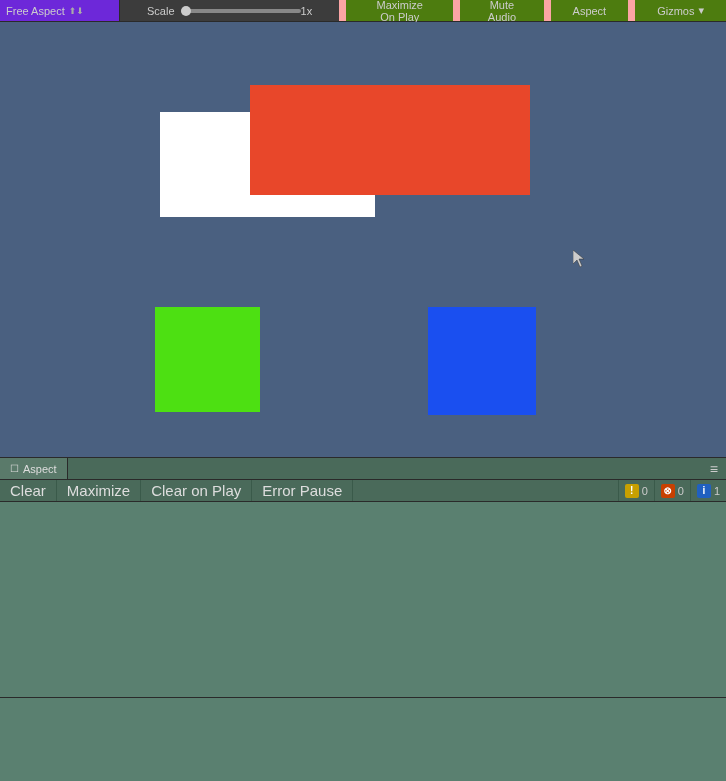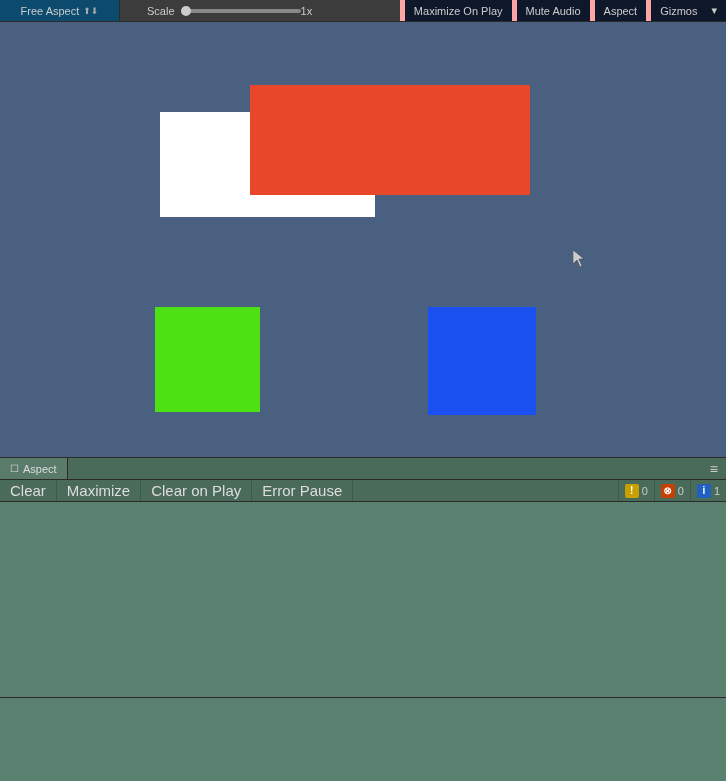--- a/index.html
+++ b/index.html
@@ -19,27 +19,26 @@
       height: 22px;
       background: #3c3c3c;
       border-bottom: 1px solid #2a2a2a;
     }
 
     .aspect-selector {
       display: flex;
       align-items: center;
       height: 100%;
       padding: 0 6px;
-      background: #0c4a6e;
+      background: #6d28d9;
       border-right: 1px solid #2a2a2a;
       color: #ccc;
       font-size: 11px;
       min-width: 120px;
       cursor: pointer;
-      justify-content: center;
     }
 
     .aspect-selector .arrows {
       margin-left: 4px;
       font-size: 9px;
       color: #aaa;
     }
 
     .scale-area {
       display: flex;
@@ -78,35 +77,35 @@
     }
 
     .right-toolbar {
       display: flex;
       align-items: center;
       height: 100%;
     }
 
     .toolbar-btn {
       height: 100%;
-      padding: 0 9px;
-      background: #0f172a;
+      padding: 0 22px;
+      background: #4d7c0f;
       color: #ccc;
       font-size: 11px;
       border: none;
-      border-left: 5px solid #fca5a5;
+      border-left: 7px solid #fca5a5;
       cursor: pointer;
       display: flex;
       align-items: center;
     }
 
     .gizmos-btn {
       display: flex;
       align-items: center;
-      gap: 14px;
+      gap: 4px;
     }
 
     
     .game-view {
       width: 726px;
       height: 435px;
       background: #4a6080;
       position: relative;
       overflow: hidden;
     }

